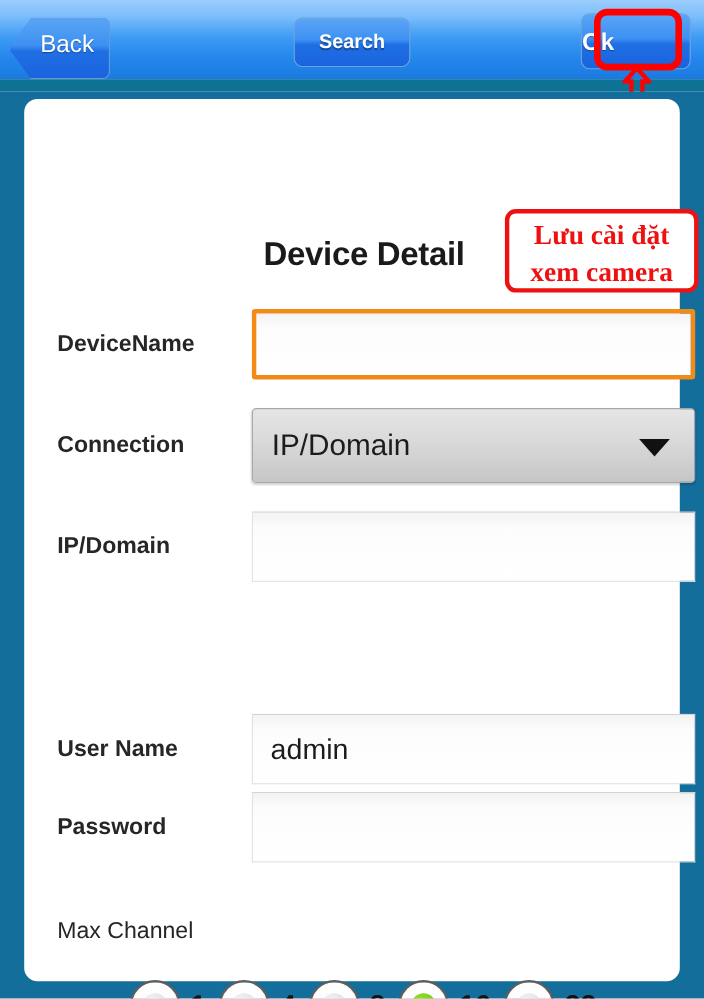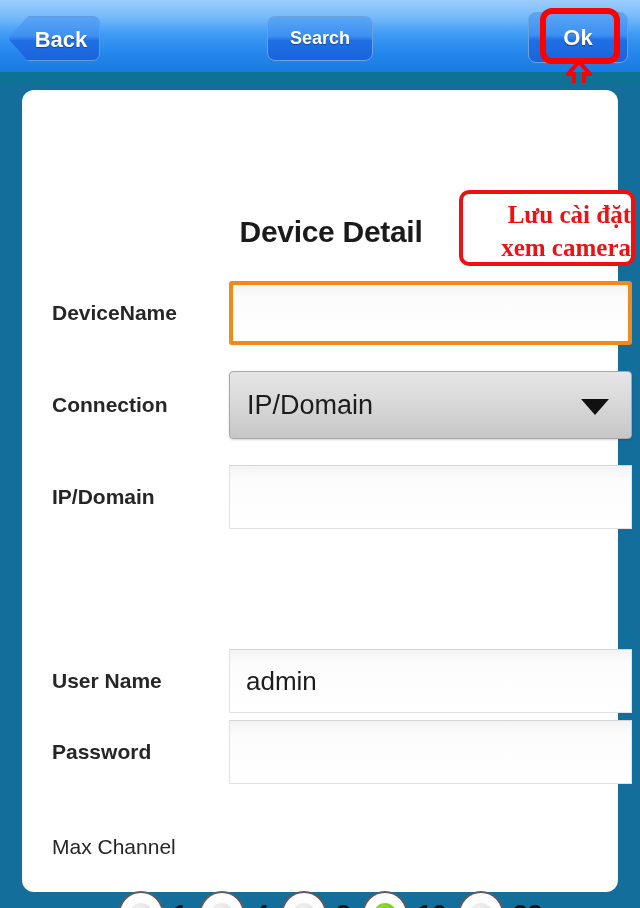--- a/index.html
+++ b/index.html
@@ -41,29 +41,29 @@
     width: 640px;
     height: 11px;
     background: #0d7294;
   }
 
   .btn-back {
     position: absolute;
     left: 8px;
     top: 16px;
     width: 92px;
-    height: 45px;
+    height: 56px;
     background: linear-gradient(to bottom, #59a4f5 0%, #3d90f2 45%, #1f6fe4 55%, #1a63dd 100%);
     border: 1px solid #5e9de0;
     border-radius: 7px;
     -webkit-clip-path: polygon(0% 50%, 22% 0%, 100% 0%, 100% 100%, 22% 100%);
     clip-path: polygon(0% 50%, 22% 0%, 100% 0%, 100% 100%, 22% 100%);
     color: #ffffff;
     font-size: 22px;
-    font-weight: bold;
+    font-weight: normal;
     line-height: 45px;
     text-align: center;
     padding-left: 14px;
     box-sizing: border-box;
     text-shadow: 0 1px 1px rgba(0,0,0,0.35);
   }
 
   .btn-search {
     position: absolute;
     left: 267px;
@@ -88,21 +88,21 @@
     top: 12px;
     width: 100px;
     height: 51px;
     background: linear-gradient(to bottom, #5aa6f6 0%, #3d90f2 45%, #1f6fe4 55%, #1a63dd 100%);
     border: 1px solid #6ba3dd;
     border-radius: 8px;
     color: #ffffff;
     font-size: 22px;
     font-weight: bold;
     line-height: 49px;
-    text-align: center;
+    text-align: left;
     box-sizing: border-box;
     text-shadow: 0 1px 1px rgba(0,0,0,0.35);
   }
 
   
   .ok-highlight {
     position: absolute;
     left: 540px;
     top: 8px;
     width: 80px;
@@ -156,21 +156,21 @@
   .callout {
     position: absolute;
     left: 437px;
     top: 100px;
     width: 176px;
     height: 76px;
     border: 4px solid #ee1111;
     border-radius: 10px;
     background: #ffffff;
     box-sizing: border-box;
-    text-align: right;
+    text-align: center;
     padding-top: 4px;
   }
   .callout-line {
     display: block;
     color: #ee1111;
     font-family: "Liberation Serif", serif;
     font-weight: bold;
     font-size: 25px;
     line-height: 33px;
     white-space: nowrap;

